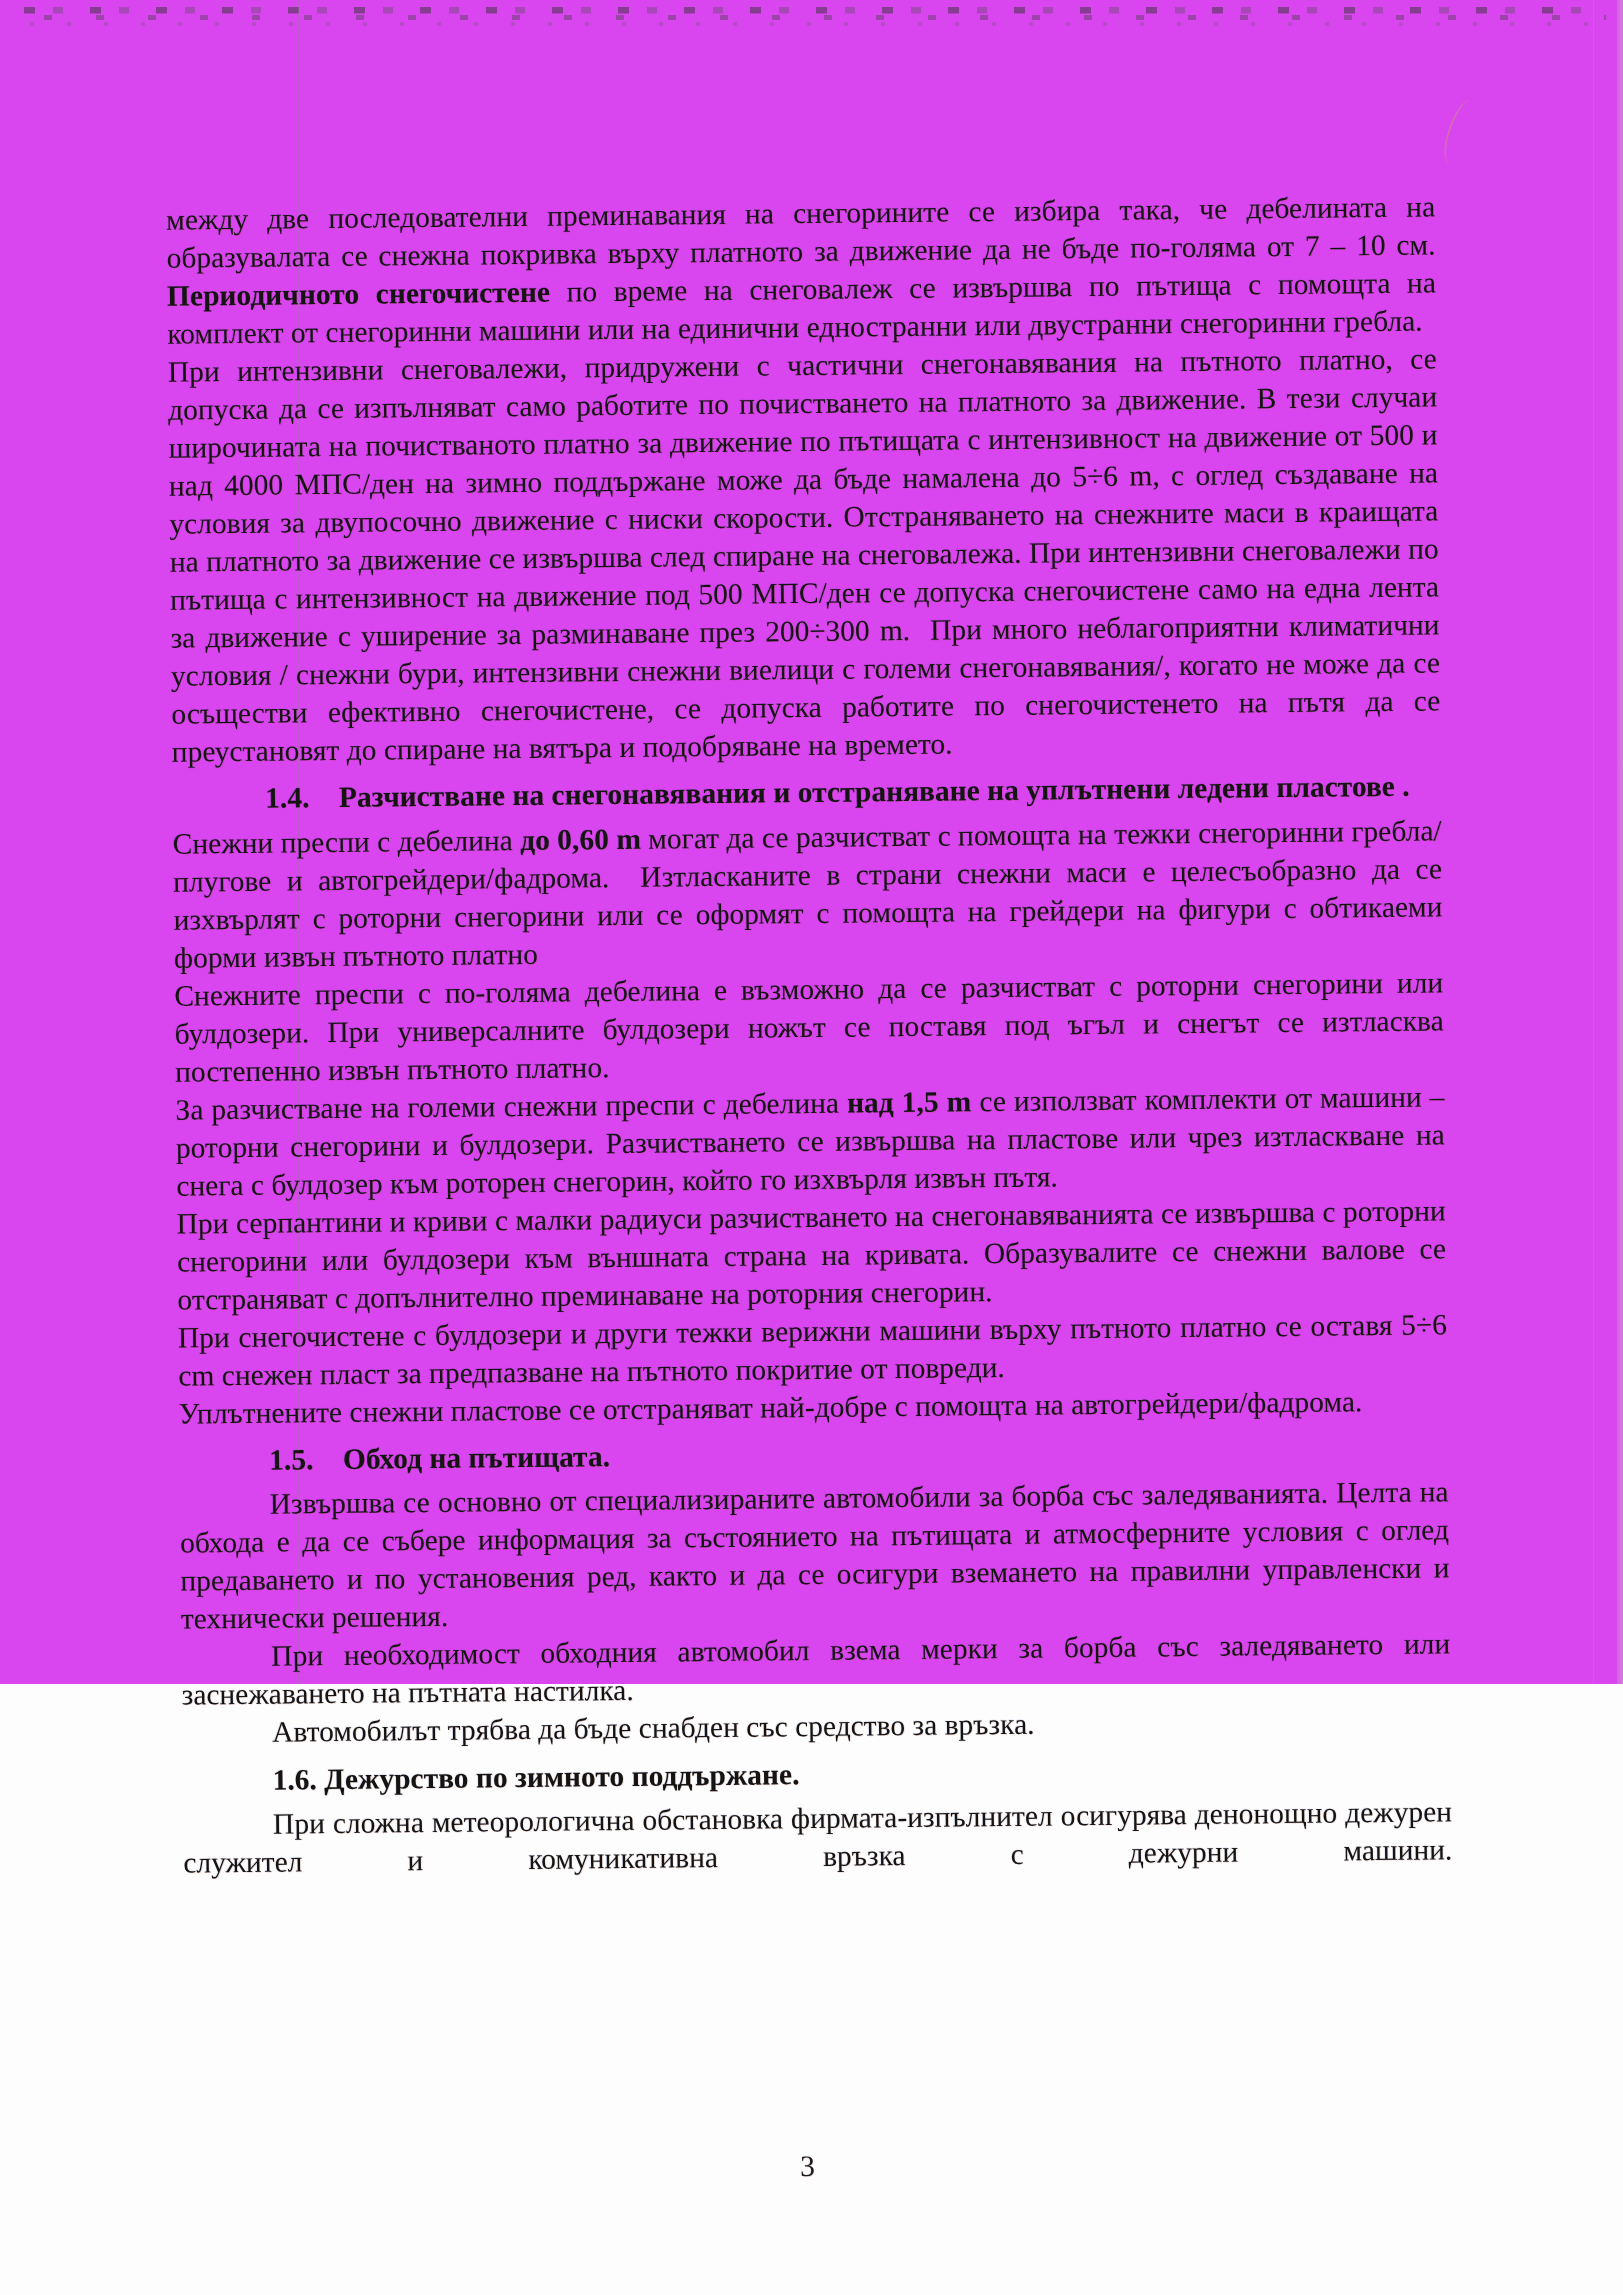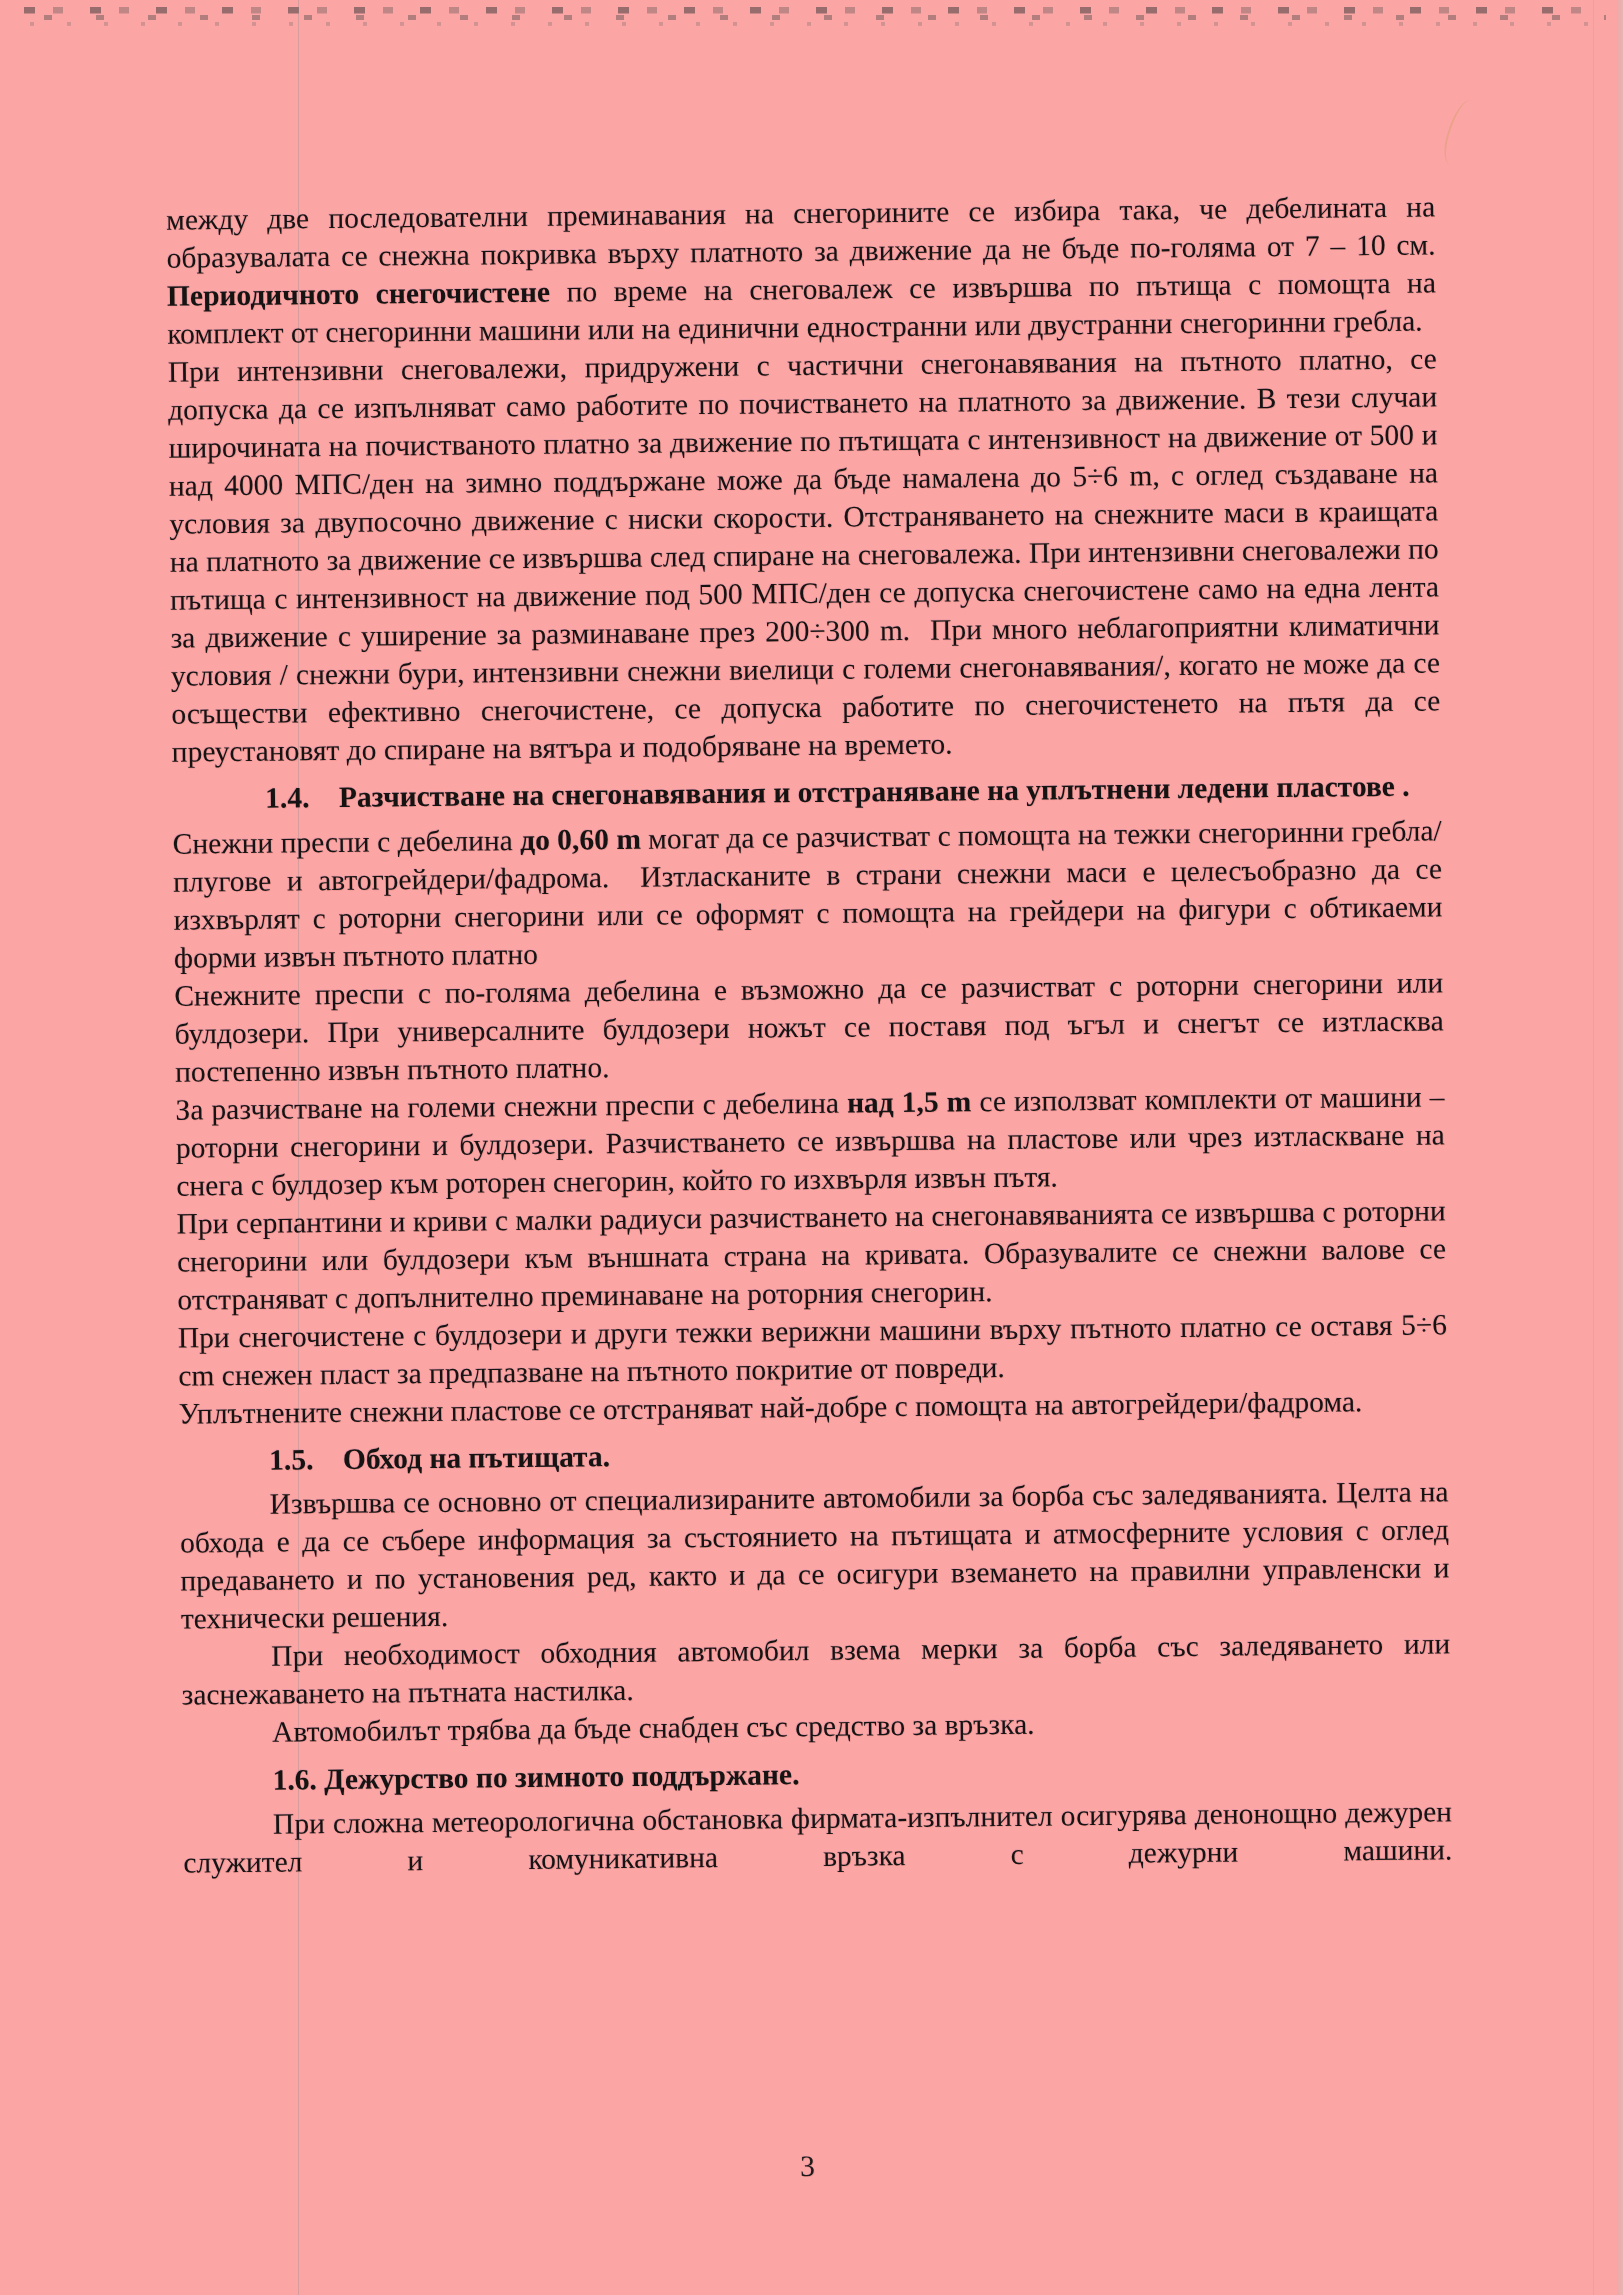--- a/index.html
+++ b/index.html
@@ -6,22 +6,22 @@
     margin: 0;
     padding: 0;
     width: 1623px;
     height: 2295px;
     background: #fdfdfd;
     overflow: hidden;
   }
   .sheet {
     position: relative;
     width: 1623px;
-    height: 2295px;
-    background: #fca5a5;
+    height: 1684px;
+    background: #d946ef;
   }
   
   .content {
     position: absolute;
     left: 173px;
     top: 194px;
     width: 1269px;
     font-family: "Liberation Serif", "DejaVu Serif", serif;
     font-size: 29.5px;
     line-height: 38px;

